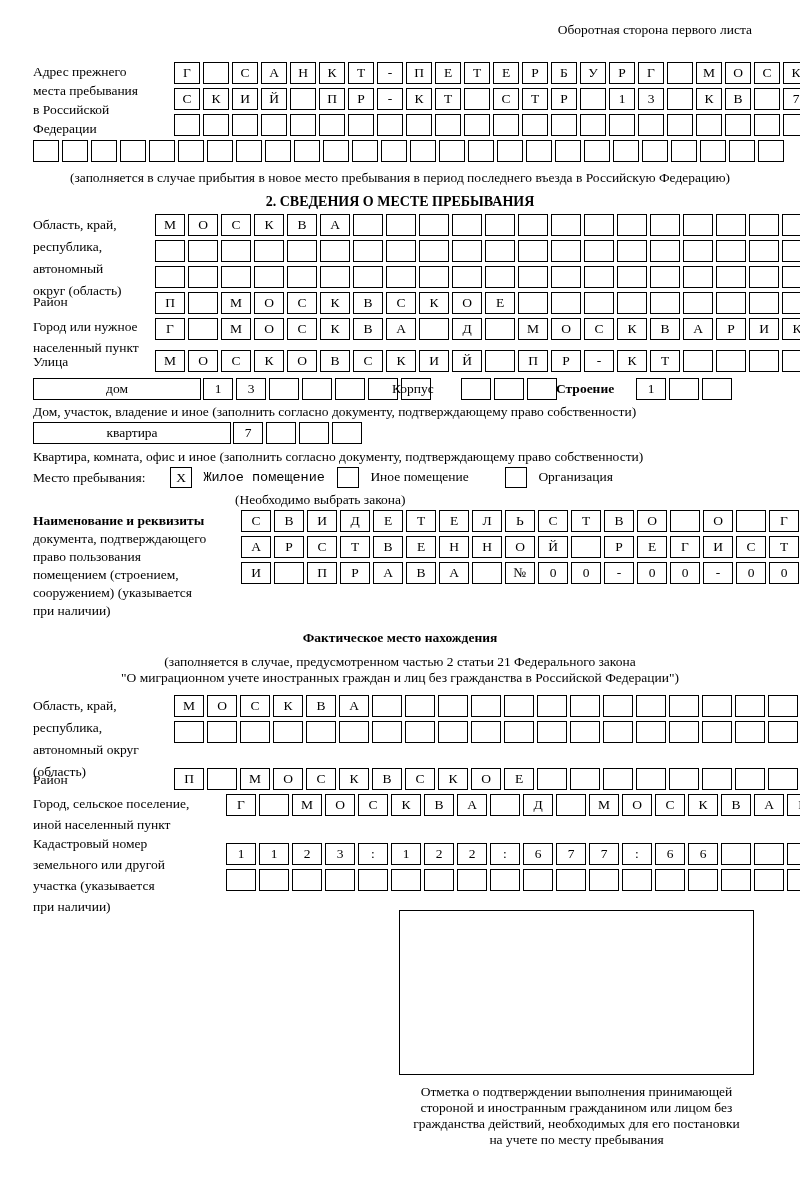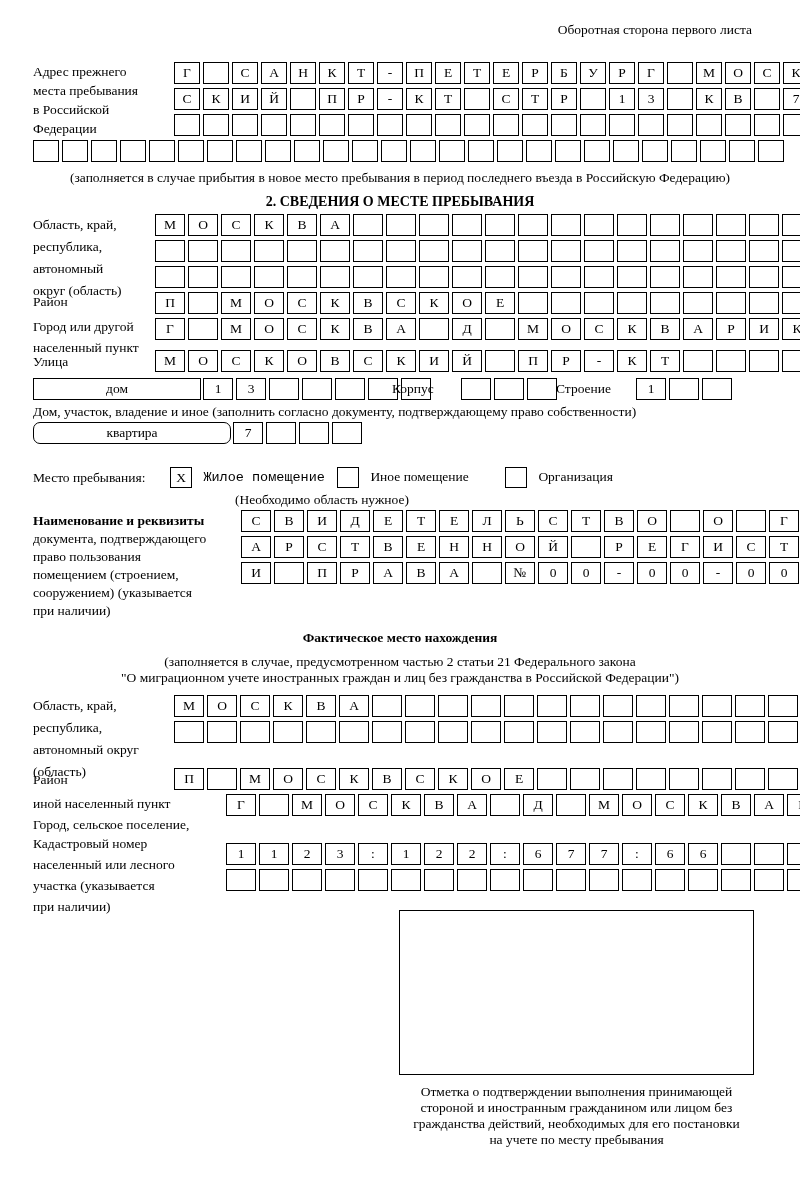--- a/index.html
+++ b/index.html
@@ -275,21 +275,21 @@
       <div class="cell wide"></div>
       <div class="cell wide"></div>
       <div class="cell wide"></div>
       <div class="cell wide"></div>
       <div class="cell wide"></div>
       <div class="cell wide"></div>
       <div class="cell wide"></div>
     </div>
 
   <div class="labelblock" style="left:33px;top:316px;width:140px;">
-    <div style="line-height:21px;">Город или другой</div>
+    <div style="line-height:21px;">Город или нужное</div>
     <div style="line-height:21px;">населенный пункт</div>
   </div>
   <div class="row cells" id="s2c" style="left:155px;top:318px;">
       <div class="cell wide">Г</div>
       <div class="cell wide"></div>
       <div class="cell wide">М</div>
       <div class="cell wide">О</div>
       <div class="cell wide">С</div>
       <div class="cell wide">К</div>
       <div class="cell wide">В</div>
@@ -341,51 +341,52 @@
       <div class="cell wide"></div>
       <div class="cell wide"></div>
       <div class="cell wide"></div>
     </div>
   <div class="labelblock" style="left:392px;top:379px;">Корпус</div>
   <div class="row cells" id="s2k" style="left:461px;top:378px;">
       <div class="cell wide"></div>
       <div class="cell wide"></div>
       <div class="cell wide"></div>
     </div>
-  <div class="labelblock" style="left:556px;top:379px;">Строение</div>
+  <div class="labelblock" style="left:556px;top:379px;font-weight:bold;">Строение</div>
   <div class="row cells" id="s2st" style="left:636px;top:378px;">
       <div class="cell wide">1</div>
       <div class="cell wide"></div>
       <div class="cell wide"></div>
     </div>
 
   <div class="labelblock lbl-small" style="left:33px;top:402px;width:734px;">Дом, участок, владение и иное (заполнить согласно документу, подтверждающему право собственности)</div>
 
-  <div class="boxline" style="position:absolute;left:33px;top:422px;width:198px;border-radius:7px;">квартира</div>
+  <div class="boxline" style="position:absolute;left:33px;top:422px;width:198px;">квартира</div>
   <div class="row cells" id="s2f" style="left:233px;top:422px;">
       <div class="cell wide">7</div>
       <div class="cell wide"></div>
       <div class="cell wide"></div>
       <div class="cell wide"></div>
     </div>
+  <div class="labelblock lbl-small" style="left:33px;top:447px;width:734px;">Квартира, комната, офис и иное (заполнить согласно документу, подтверждающему право собственности)</div>
 
   <div class="labelblock" style="left:33px;top:468px;">Место пребывания:</div>
   <div class="labelblock" style="left:170px;top:467px;">
     <span class="sq">X</span>
     <span style="margin-left:8px;font-family:Liberation Mono, monospace;">Жилое помещение</span>
   </div>
   <div class="labelblock" style="left:337px;top:467px;">
     <span class="sq"></span>
     <span style="margin-left:8px;">Иное помещение</span>
   </div>
   <div class="labelblock" style="left:505px;top:467px;">
     <span class="sq"></span>
     <span style="margin-left:8px;">Организация</span>
   </div>
-  <div class="labelblock lbl-small" style="left:235px;top:490px;">(Необходимо область нужное)</div>
+  <div class="labelblock lbl-small" style="left:235px;top:490px;">(Необходимо выбрать закона)</div>
 
   <div class="labelblock" style="left:33px;top:512px;width:210px;">
     <div style="line-height:18px;font-weight:bold;">Наименование и реквизиты</div>
     <div style="line-height:18px;">документа, подтверждающего</div>
     <div style="line-height:18px;">право пользования</div>
     <div style="line-height:18px;">помещением (строением,</div>
     <div style="line-height:18px;">сооружением) (указывается</div>
     <div style="line-height:18px;">при наличии)</div>
   </div>
   <div class="row cells" id="s2doc1" style="left:241px;top:510px;">
@@ -516,22 +517,22 @@
       <div class="cell wide"></div>
       <div class="cell wide"></div>
       <div class="cell wide"></div>
       <div class="cell wide"></div>
       <div class="cell wide"></div>
       <div class="cell wide"></div>
       <div class="cell wide"></div>
     </div>
 
   <div class="labelblock" style="left:33px;top:793px;width:190px;">
+    <div style="line-height:21px;">Город, сельское поселение,</div>
     <div style="line-height:21px;">иной населенный пункт</div>
-    <div style="line-height:21px;">Город, сельское поселение,</div>
   </div>
   <div class="row cells" id="s3c" style="left:226px;top:794px;">
       <div class="cell wide">Г</div>
       <div class="cell wide"></div>
       <div class="cell wide">М</div>
       <div class="cell wide">О</div>
       <div class="cell wide">С</div>
       <div class="cell wide">К</div>
       <div class="cell wide">В</div>
       <div class="cell wide">А</div>
@@ -542,21 +543,21 @@
       <div class="cell wide">О</div>
       <div class="cell wide">С</div>
       <div class="cell wide">К</div>
       <div class="cell wide">В</div>
       <div class="cell wide">А</div>
       <div class="cell wide">Р</div>
     </div>
 
   <div class="labelblock" style="left:33px;top:833px;width:190px;">
     <div style="line-height:21px;">Кадастровый номер</div>
-    <div style="line-height:21px;">населенный или лесного</div>
+    <div style="line-height:21px;">земельного или другой</div>
     <div style="line-height:21px;">участка (указывается</div>
     <div style="line-height:21px;">при наличии)</div>
   </div>
   <div class="row cells" id="s3cad1" style="left:226px;top:843px;">
       <div class="cell wide">1</div>
       <div class="cell wide">1</div>
       <div class="cell wide">2</div>
       <div class="cell wide">3</div>
       <div class="cell wide">:</div>
       <div class="cell wide">1</div>

